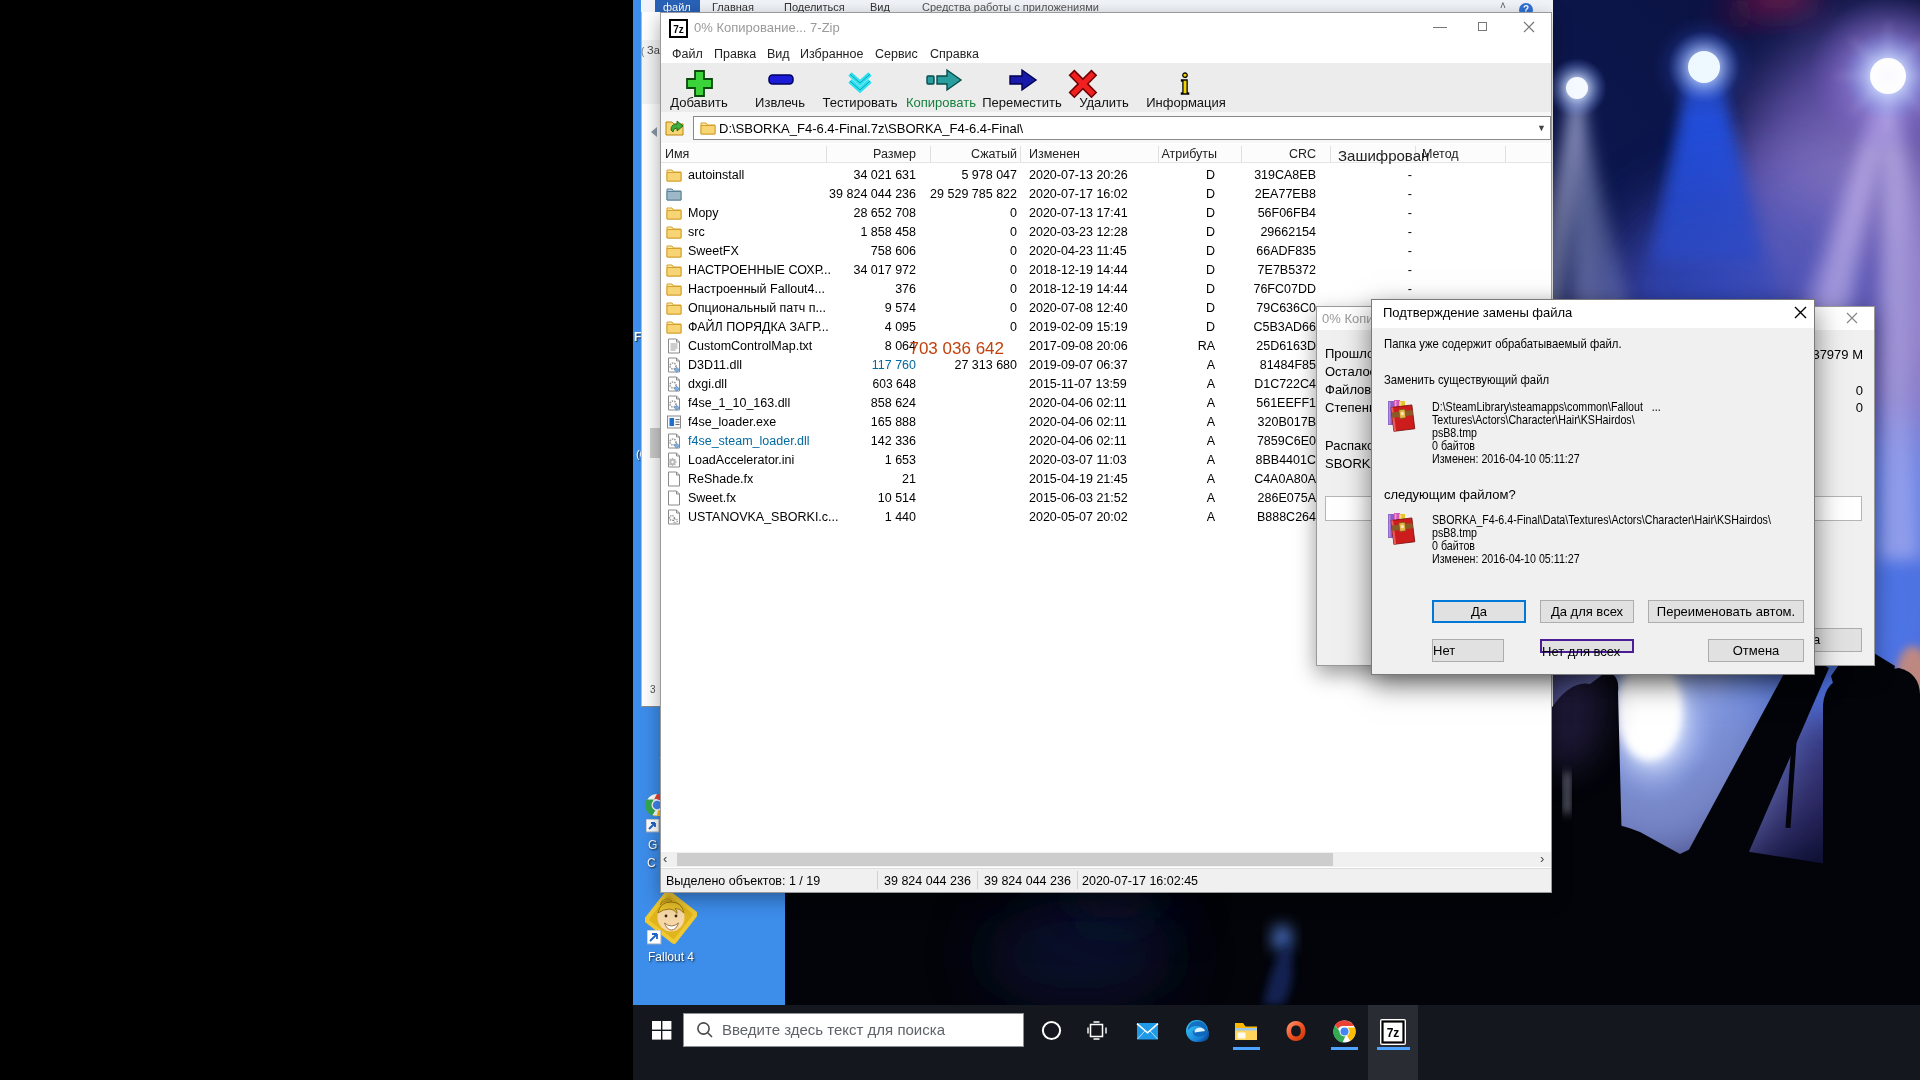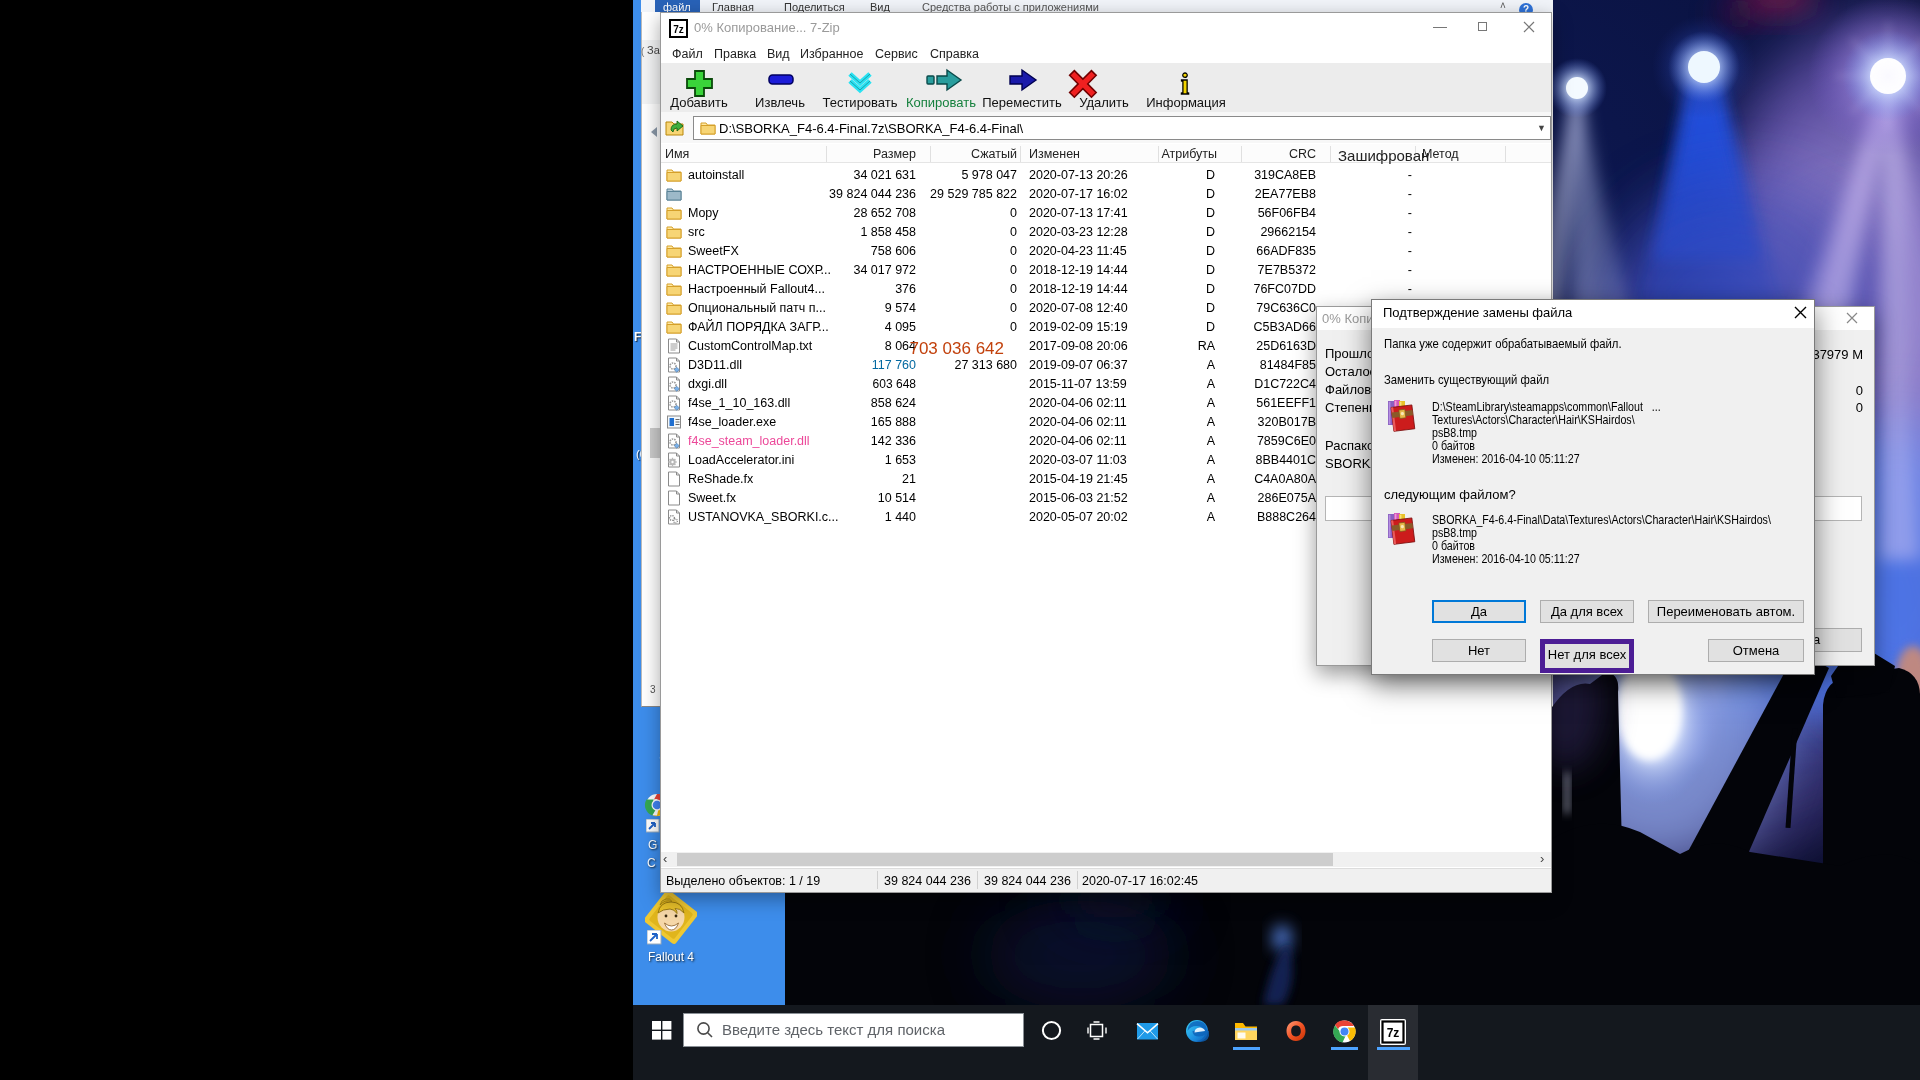--- a/index.html
+++ b/index.html
@@ -402,21 +402,21 @@
 <div class="t" style="left:916px;top:415px;transform:translateX(-100%);color:#000;font-size:12.5px">165 888</div>
 <div class="t" style="left:1029px;top:415px;color:#000;font-size:12.5px">2020-04-06 02:11</div>
 <div class="t" style="left:1215px;top:415px;transform:translateX(-100%);color:#000;font-size:12.5px">A</div>
 <div class="t" style="left:1316px;top:415px;transform:translateX(-100%);color:#000;font-size:12.5px">320B017B</div>
 <svg style="position:absolute;left:666px;top:433px" width="16" height="16">
     <path d="M2.5 1 h8 l3 3 v11 h-11 z" fill="#fff" stroke="#8a8a8a"></path>
     <path d="M10.5 1 v3 h3" fill="none" stroke="#8a8a8a"></path>
     <circle cx="7" cy="9" r="3" fill="none" stroke="#9a9a9a" stroke-width="1.6" stroke-dasharray="1.5 1"></circle>
     <rect x="9" y="11" width="3.5" height="3.5" fill="#7ab1e8" stroke="#4a7ab0" stroke-width=".6" transform="rotate(45 10.75 12.75)"></rect>
   </svg>
-<div class="t" style="left:688px;top:434px;color:#ec4899;font-size:12.5px">f4se_steam_loader.dll</div>
+<div class="t" style="left:688px;top:434px;color:#0369a1;font-size:12.5px">f4se_steam_loader.dll</div>
 <div class="t" style="left:916px;top:434px;transform:translateX(-100%);color:#000;font-size:12.5px">142 336</div>
 <div class="t" style="left:1029px;top:434px;color:#000;font-size:12.5px">2020-04-06 02:11</div>
 <div class="t" style="left:1215px;top:434px;transform:translateX(-100%);color:#000;font-size:12.5px">A</div>
 <div class="t" style="left:1316px;top:434px;transform:translateX(-100%);color:#000;font-size:12.5px">7859C6E0</div>
 <svg style="position:absolute;left:666px;top:452px" width="16" height="16">
     <path d="M2.5 1 h8 l3 3 v11 h-11 z" fill="#fff" stroke="#8a8a8a"></path>
     <path d="M10.5 1 v3 h3" fill="none" stroke="#8a8a8a"></path>
     <circle cx="6.5" cy="10" r="3.2" fill="#b9b9b9"></circle>
     <circle cx="6.5" cy="10" r="1.2" fill="#fff"></circle>
     <g stroke="#b9b9b9" stroke-width="1.4">
@@ -530,22 +530,22 @@
 <circle cx="17" cy="15.5" r="1.6" fill="#f8e8b8"></circle>
 </g>
 </svg>
 <div class="t" style="left:1432px;top:513px;color:#000;font-size:13px;line-height:13px;transform:scaleX(.82);transform-origin:0 0">SBORKA_F4-6.4-Final\Data\Textures\Actors\Character\Hair\KSHairdos\</div>
 <div class="t" style="left:1432px;top:526px;color:#000;font-size:13px;line-height:13px;transform:scaleX(.82);transform-origin:0 0">psB8.tmp</div>
 <div class="t" style="left:1432px;top:539px;color:#000;font-size:13px;line-height:13px;transform:scaleX(.82);transform-origin:0 0">0 байтов</div>
 <div class="t" style="left:1432px;top:552px;color:#000;font-size:13px;line-height:13px;transform:scaleX(.82);transform-origin:0 0">Изменен: 2016-04-10 05:11:27</div>
 <div style="position:absolute;background:#e1e1e1;border:1px solid #adadad;color:#000;font-size:13px;text-align:center;left:1432px;top:600px;width:94px;height:23px;line-height:19px;border:2px solid #0078d7">Да</div>
 <div style="position:absolute;background:#e1e1e1;border:1px solid #adadad;color:#000;font-size:13px;text-align:center;left:1540px;top:600px;width:94px;height:23px;line-height:21px">Да для всех</div>
 <div style="position:absolute;background:#e1e1e1;border:1px solid #adadad;color:#000;font-size:13px;text-align:center;left:1648px;top:600px;width:156px;height:23px;line-height:21px">Переименовать автом.</div>
-<div style="position:absolute;background:#e1e1e1;border:1px solid #adadad;color:#000;font-size:13px;text-align:center;left:1432px;top:639px;width:94px;height:23px;line-height:21px">Нет</div>
-<div style="position:absolute;background:#e1e1e1;border:5px solid #4c1d95;color:#000;font-size:13px;text-align:center;left:1540px;top:639px;width:94px;height:34px;line-height:21px">Нет для всех</div>
+<div style="position:absolute;background:#e1e1e1;border:1px solid #adadad;color:#000;font-size:13px;text-align:left;left:1432px;top:639px;width:72px;height:23px;line-height:21px">Нет</div>
+<div style="position:absolute;background:#e1e1e1;border:2px solid #4c1d95;color:#000;font-size:13px;left:1540px;top:639px;width:94px;height:14px;line-height:21px">Нет для всех</div>
 <div style="position:absolute;background:#e1e1e1;border:1px solid #adadad;color:#000;font-size:13px;text-align:center;left:1708px;top:639px;width:96px;height:23px;line-height:21px">Отмена</div>
 <div class="ab" style="left:633px;top:1005px;width:1287px;height:75px;background:#14181e"></div>
 <div class="ab" style="left:1368px;top:1005px;width:50px;height:75px;background:rgba(255,255,255,.09)"></div>
 <svg class="ab" style="left:652px;top:1021px" width="20" height="19">
     <rect x="0" y="0" width="9" height="8.6" fill="#fff"></rect>
     <rect x="10.4" y="0" width="9" height="8.6" fill="#fff"></rect>
     <rect x="0" y="10" width="9" height="8.6" fill="#fff"></rect>
     <rect x="10.4" y="10" width="9" height="8.6" fill="#fff"></rect>
   </svg>
 <div class="ab" style="left:683px;top:1013px;width:341px;height:34px;background:#fff;border:1px solid #8a9096"></div>

